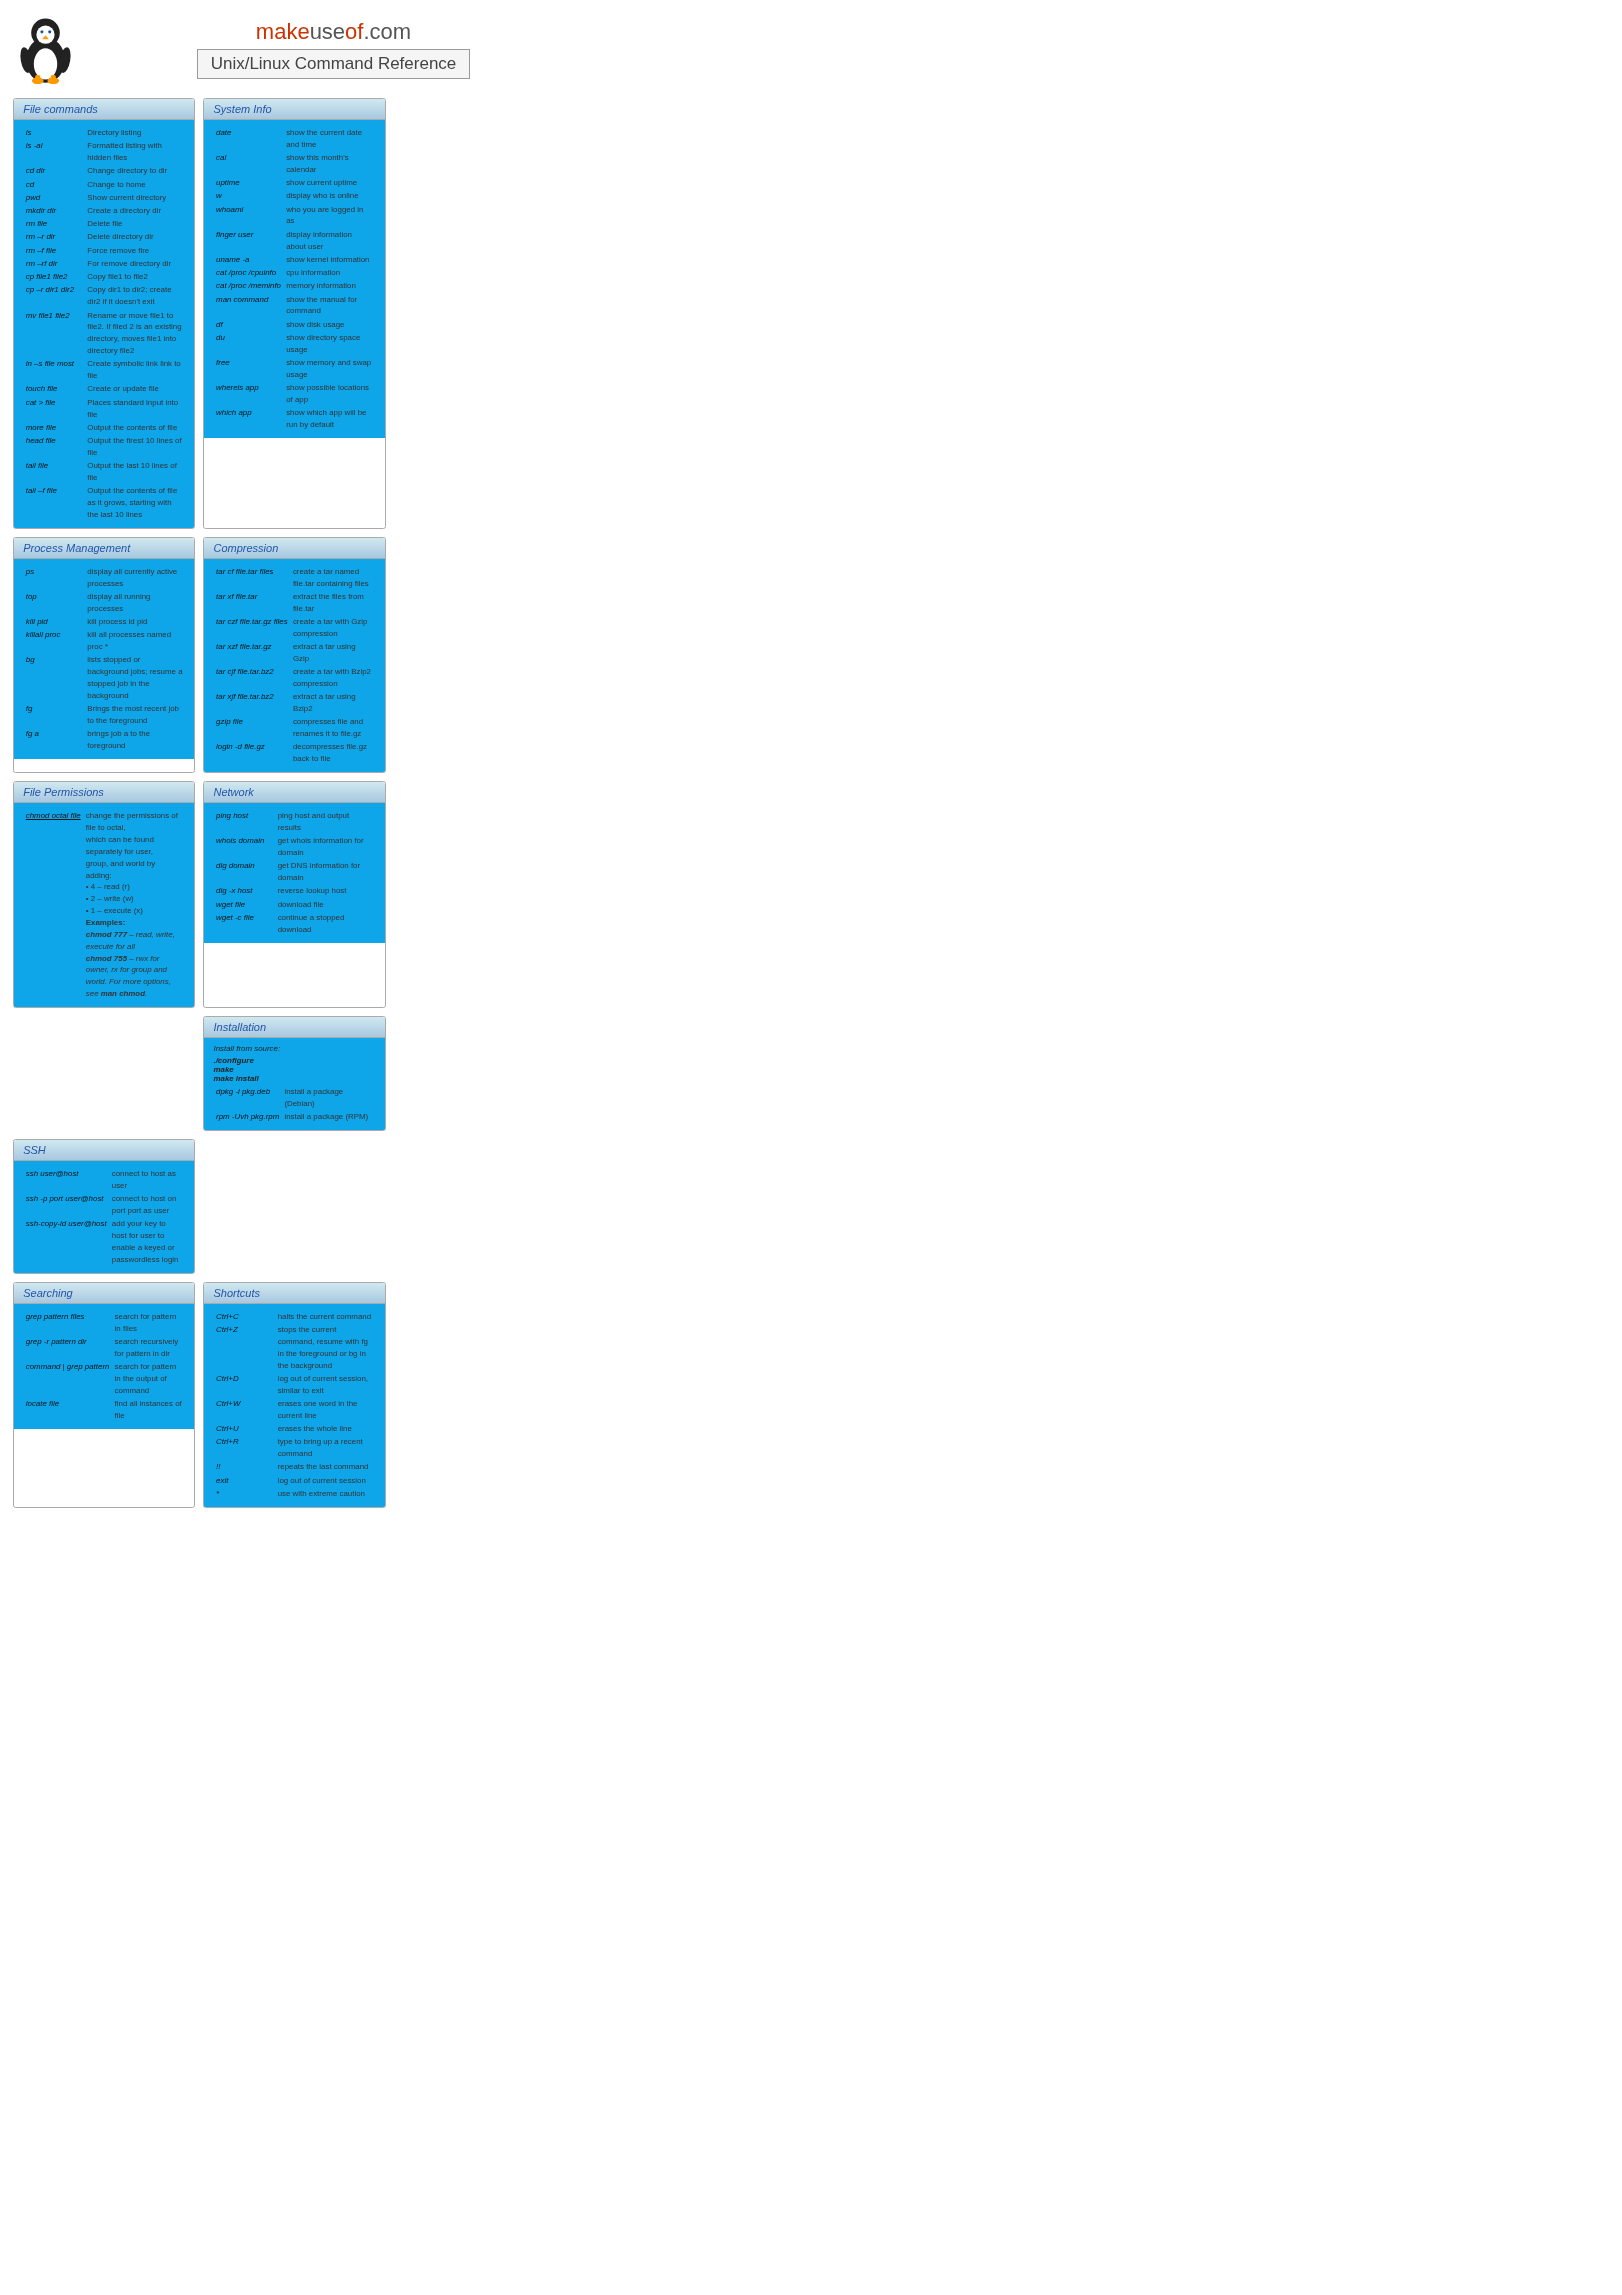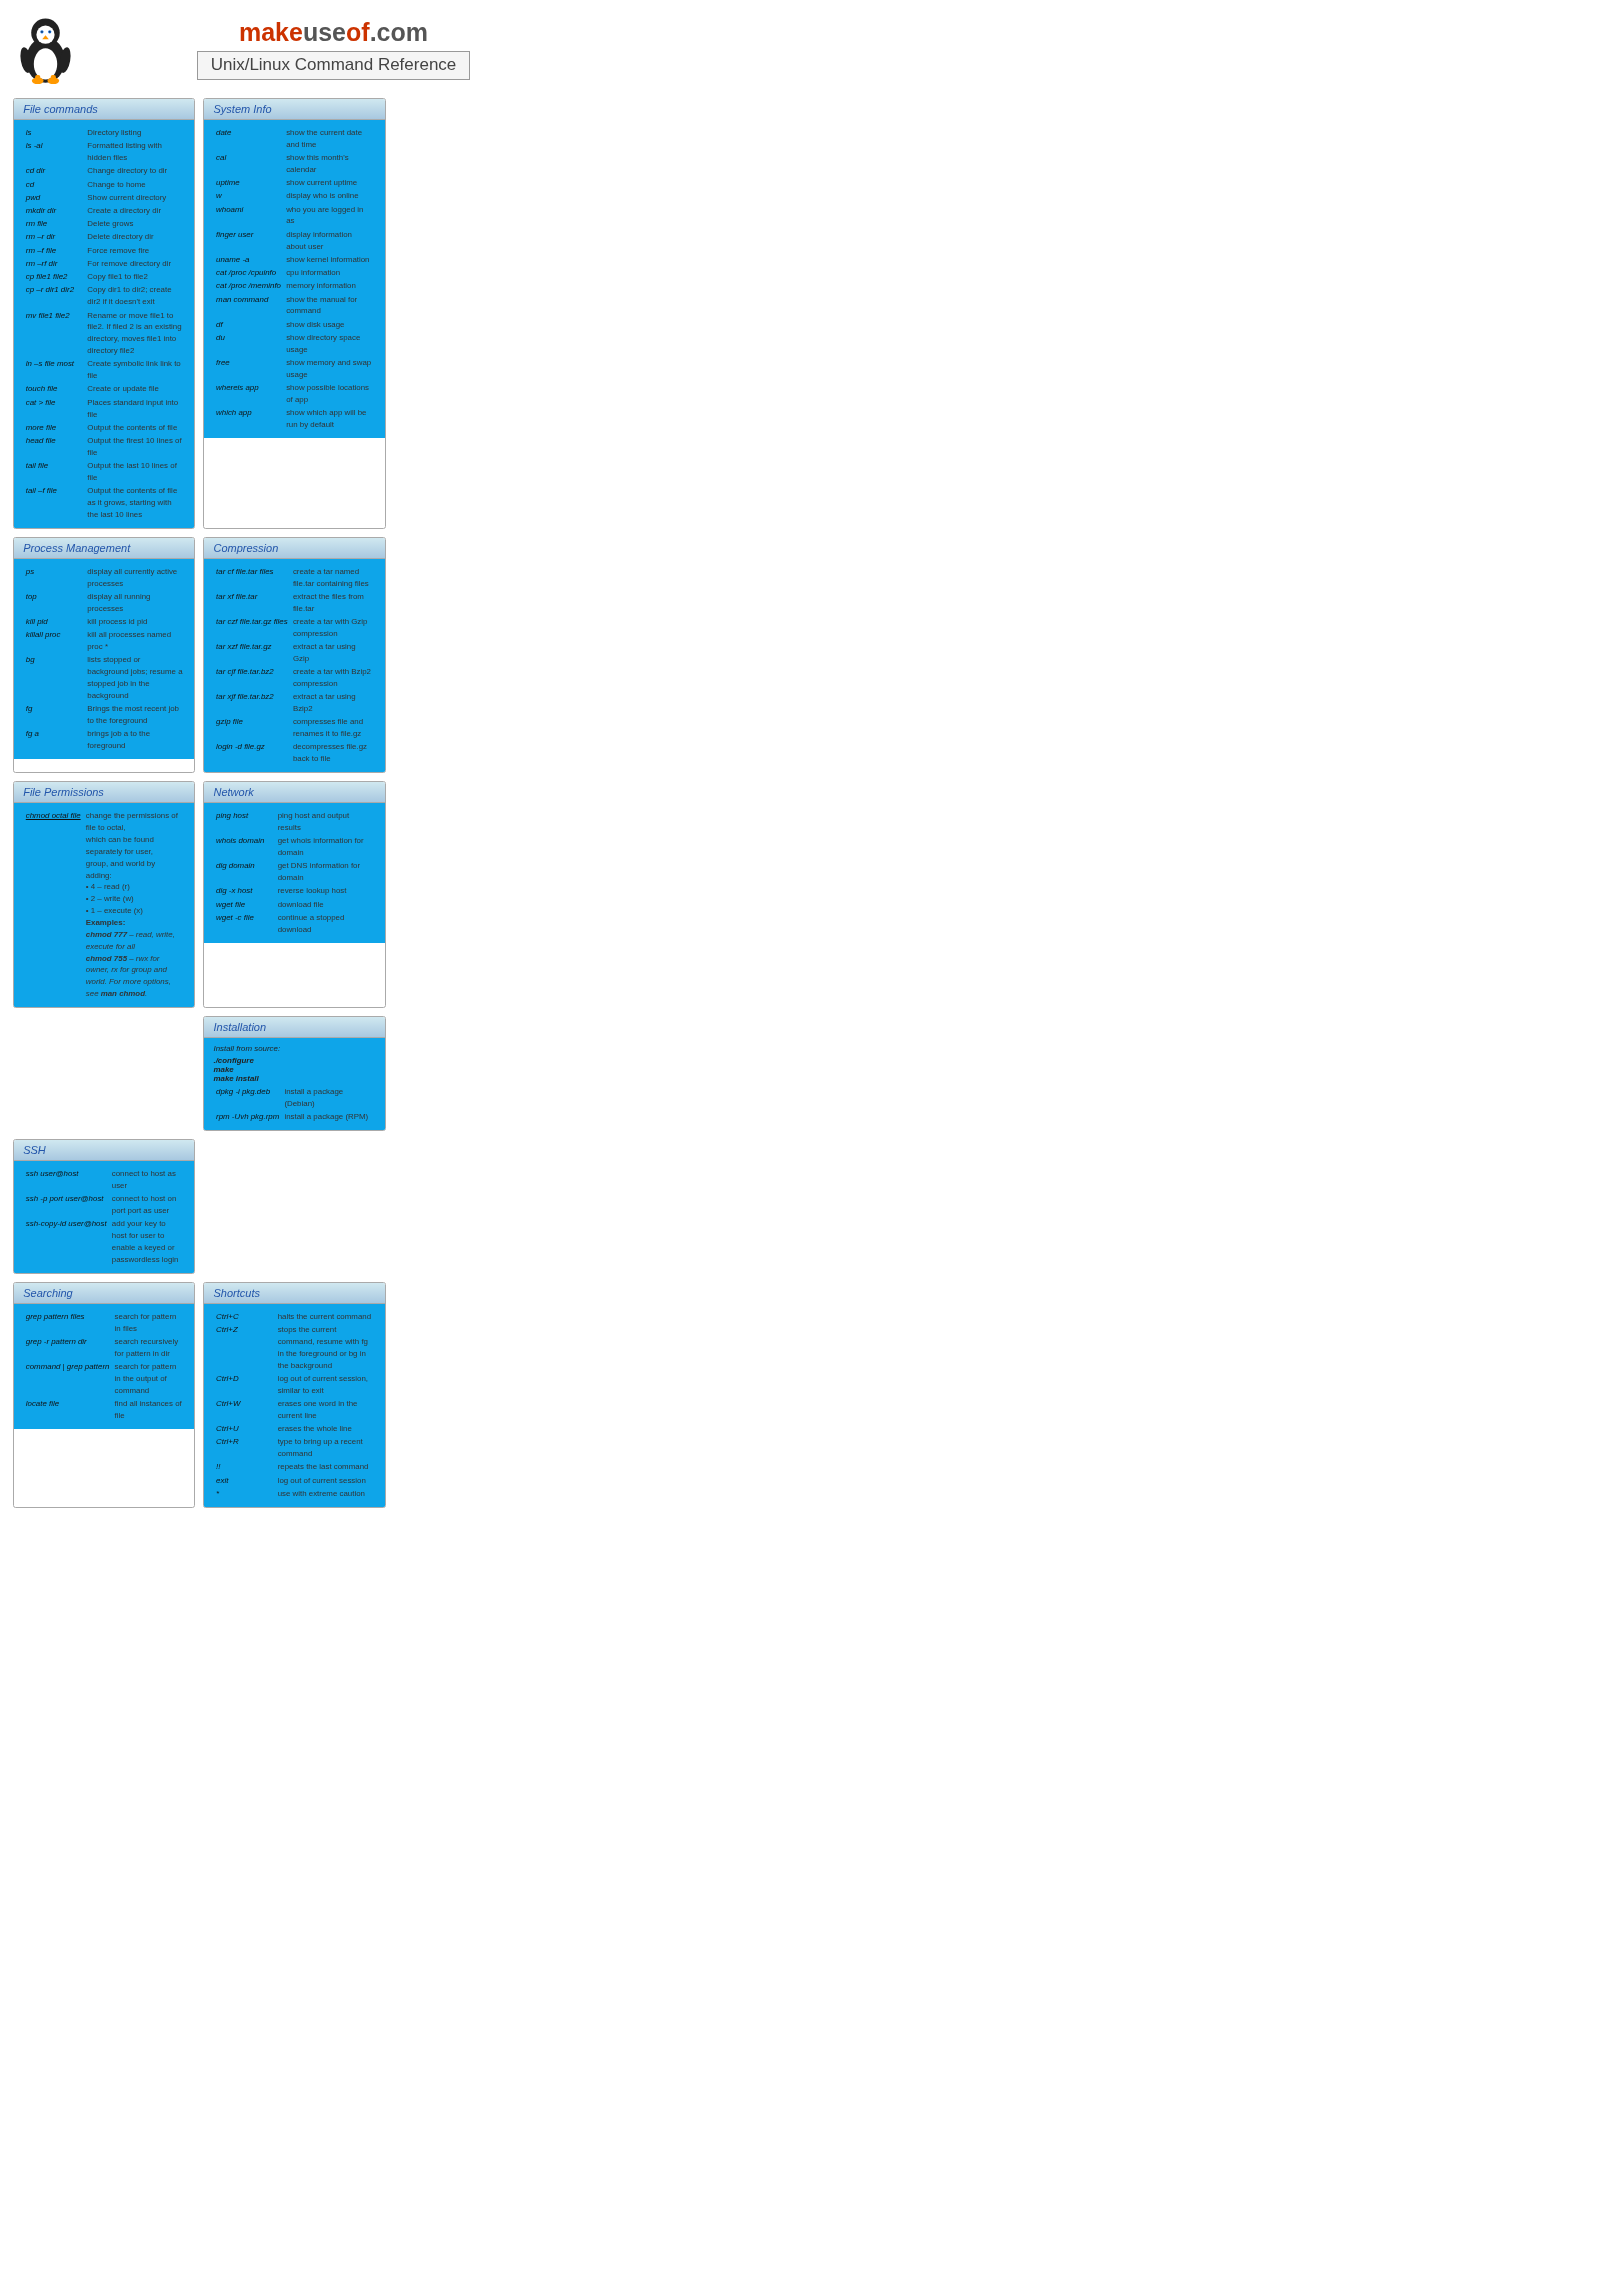--- a/index.html
+++ b/index.html
@@ -113,21 +113,21 @@
 
       <rect x="34" y="95" width="8" height="10" rx="3" fill="#f90"></rect>
       <rect x="58" y="95" width="8" height="10" rx="3" fill="#f90"></rect>
 
       <ellipse cx="20" cy="72" rx="8" ry="20" fill="#222" transform="rotate(-10 20 72)"></ellipse>
       <ellipse cx="80" cy="72" rx="8" ry="20" fill="#222" transform="rotate(10 80 72)"></ellipse>
     </svg>
   </div>
   <div class="brand-title">
     <div>
-      <span style="font-size:25px;font-weight:bold;font-family:Arial,sans-serif;text-align:right;">
+      <span style="font-size:22px;font-weight:normal;font-family:Arial,sans-serif;text-align:right;">
         <span style="color:#cc3300;">make</span><span style="color:#555;">use</span><span style="color:#cc3300;">of</span><span style="color:#555;">.com</span>
       </span>
     </div>
     <div style="font-size:17px;font-weight:normal;color:#444;border:0.7px solid #999;padding:3.9px 13px;margin-top:3.9px;background:#f5f5f5;display:inline-block;">
       Unix/Linux Command Reference
     </div>
   </div>
 </div>
 
 <div class="main-content">
@@ -156,21 +156,21 @@
             <tr>
               <td>pwd</td>
               <td>Show current directory</td>
             </tr>
             <tr>
               <td>mkdir dir</td>
               <td>Create a directory dir</td>
             </tr>
             <tr>
               <td>rm file</td>
-              <td>Delete grows</td>
+              <td>Delete file</td>
             </tr>
             <tr>
               <td>rm –r dir</td>
               <td>Delete directory dir</td>
             </tr>
             <tr>
               <td>rm –f file</td>
               <td>Force remove fire</td>
             </tr>
             <tr>

